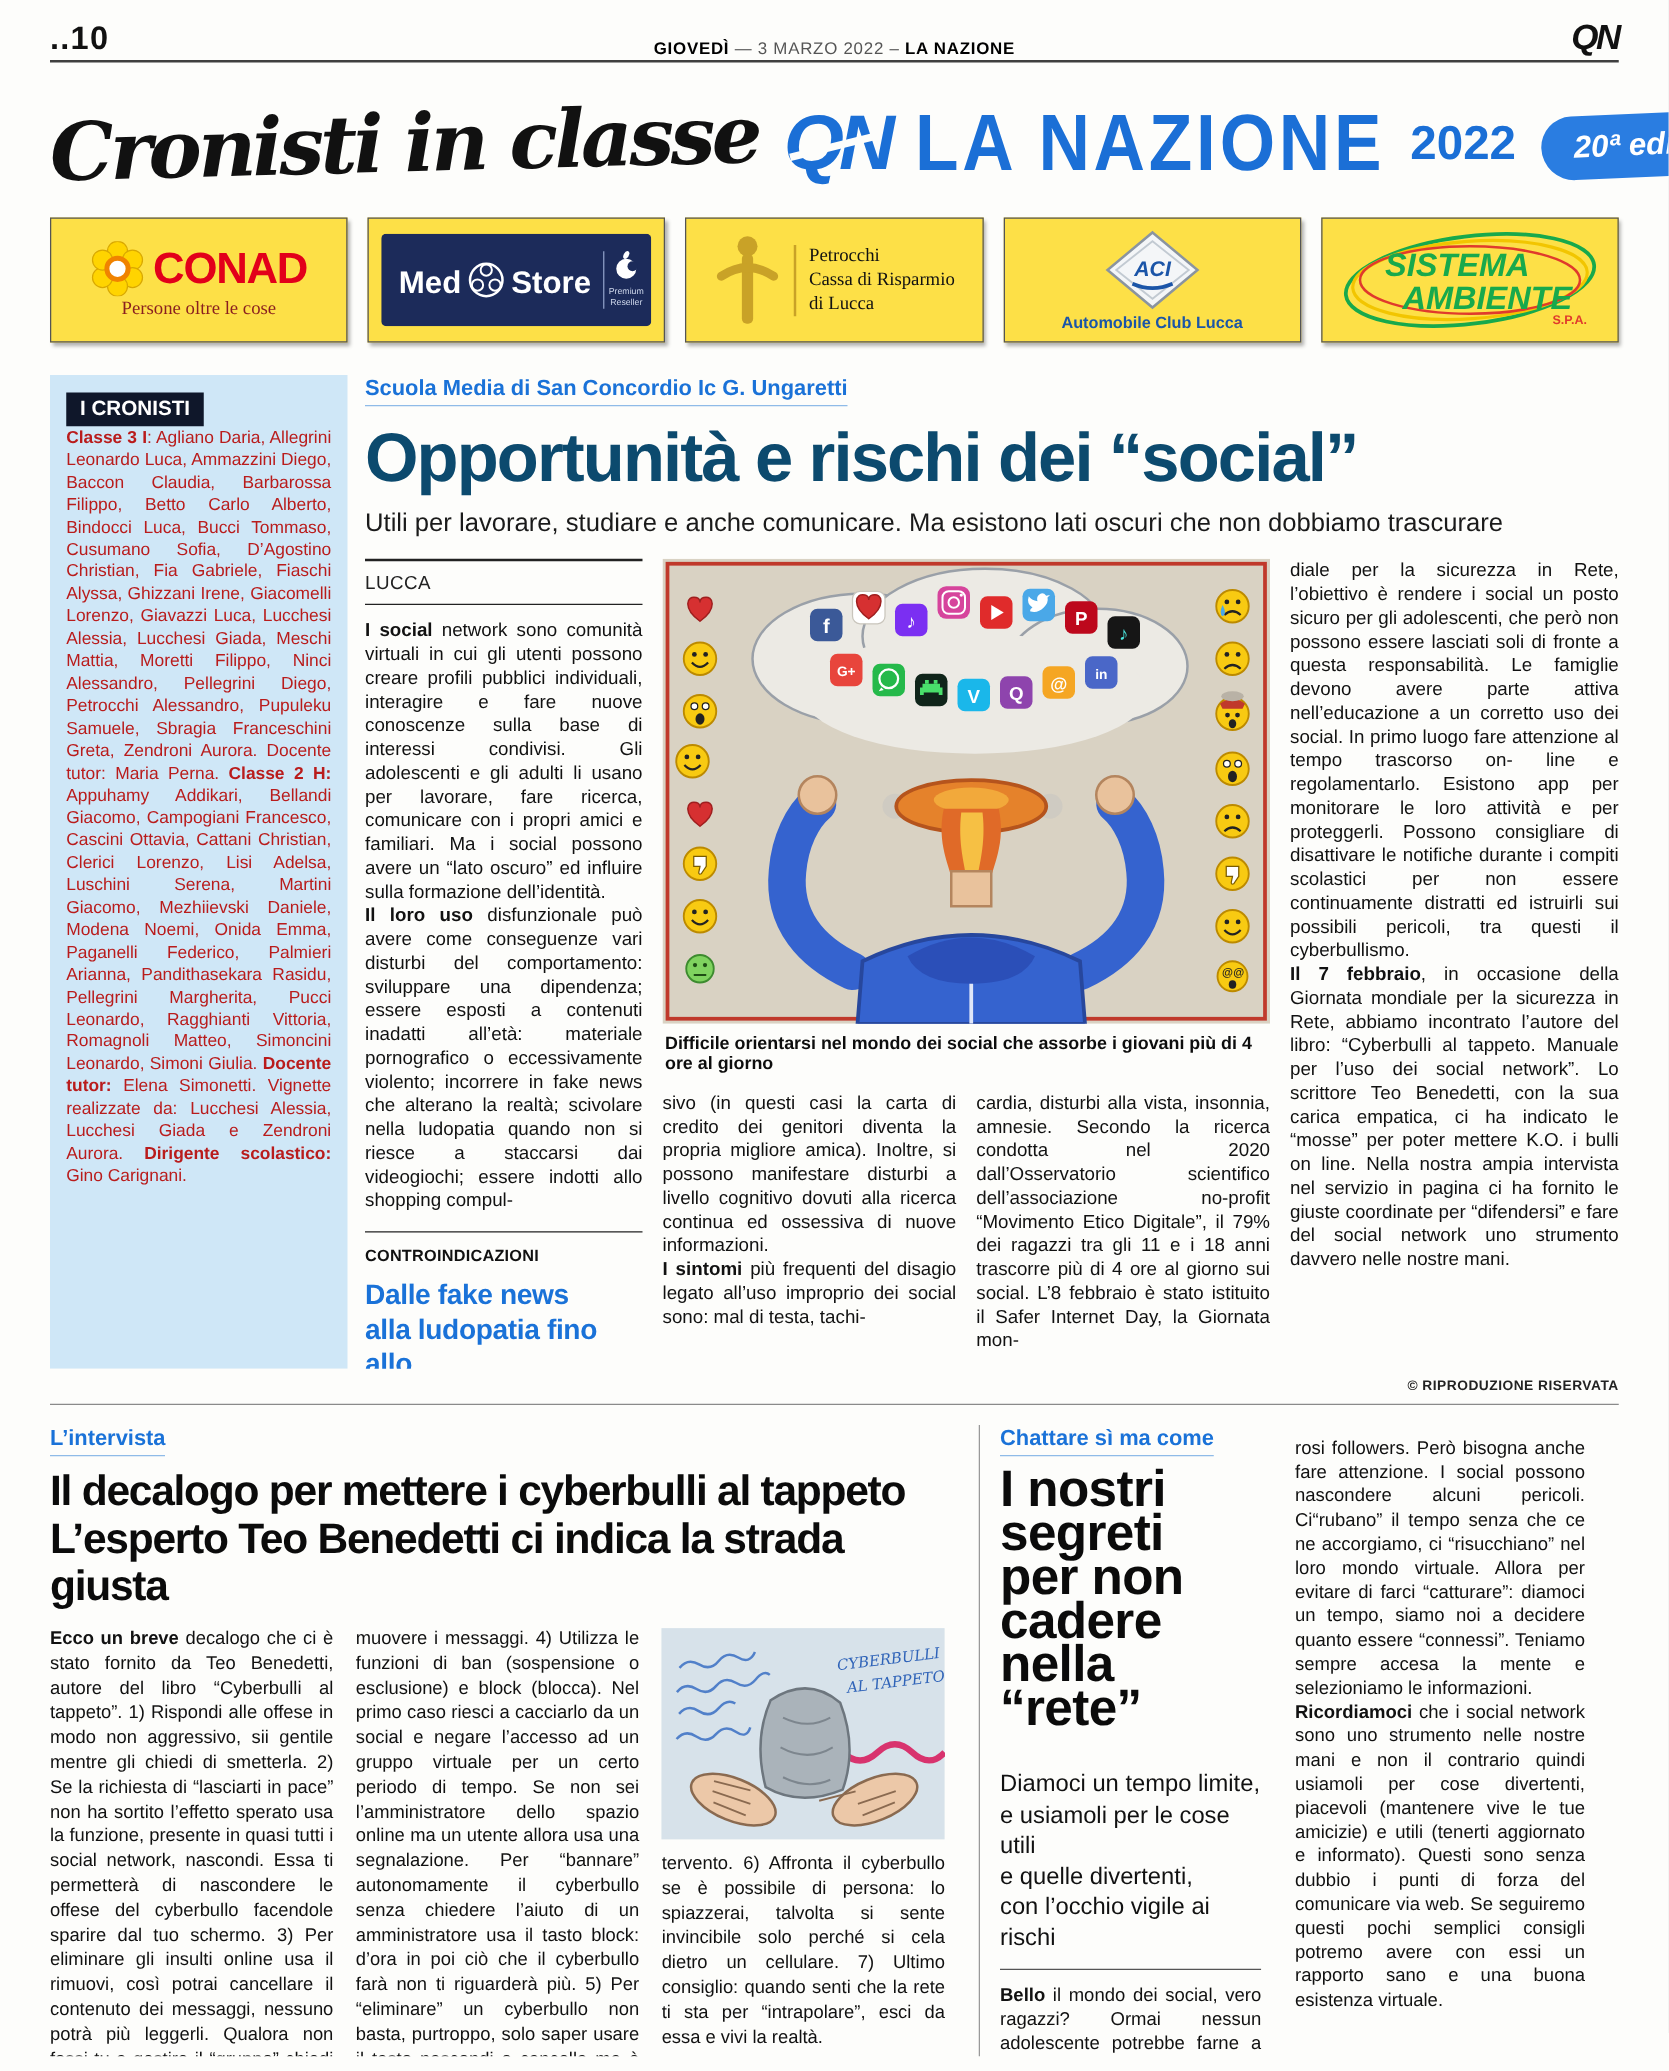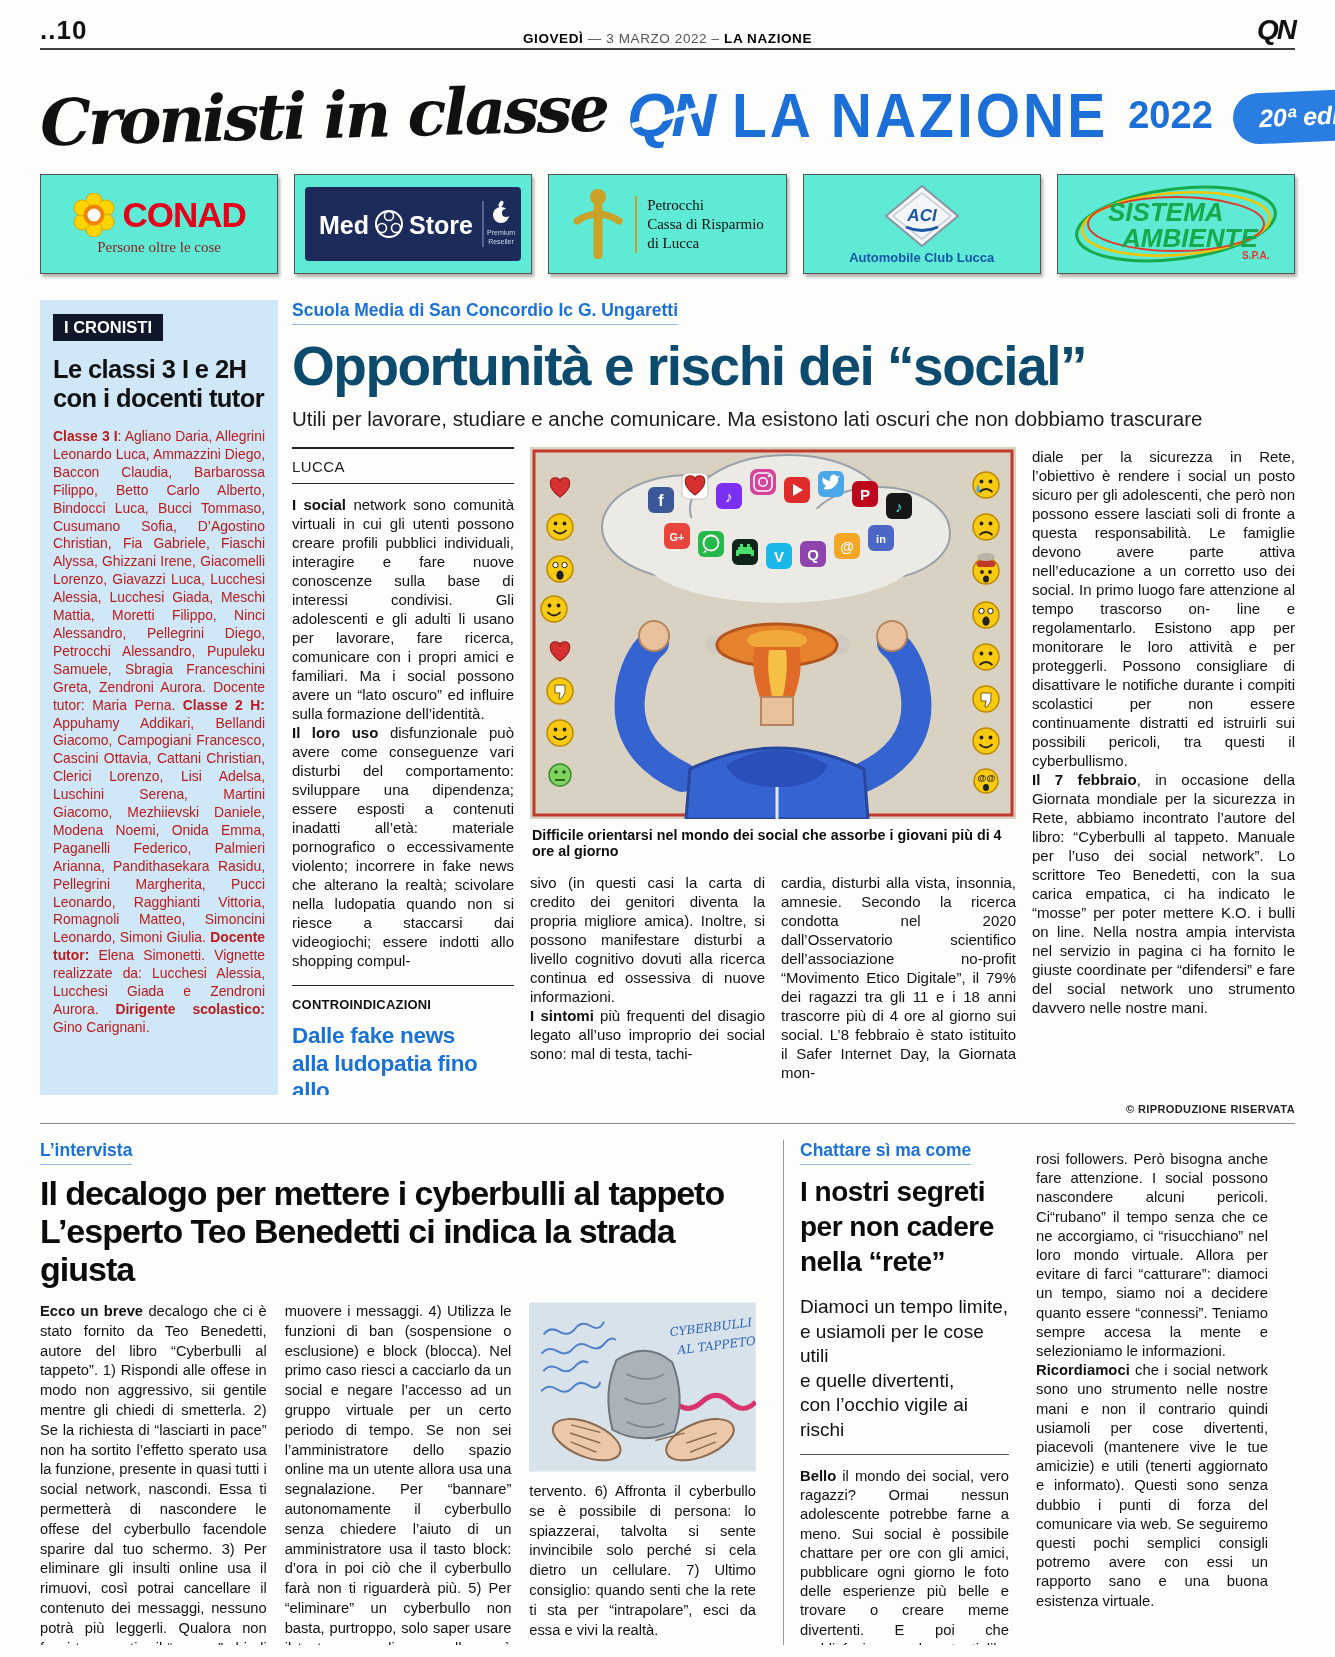--- a/index.html
+++ b/index.html
@@ -19,21 +19,21 @@
   
   .masthead { display: flex; align-items: center; gap: 20px; height: 102px; margin-top: 14px; }
   .script-title { font-family: "DejaVu Serif", serif; font-style: italic; font-weight: 700; font-size: 64px; letter-spacing: -3px; transform: rotate(-1.5deg); white-space: nowrap; }
   .qn-big { color: #1b6fd6; font-weight: 900; font-style: italic; font-size: 62px; letter-spacing: -4px; position: relative; line-height: 1; }
   .qn-big i { position:absolute; left: 4px; top: 30px; width: 74px; height: 6px; background: #fdfdfb; transform: rotate(-14deg); }
   .brand { color: #1b6fd6; font-weight: 900; font-size: 57px; letter-spacing: 3px; transform: scaleY(1.12); white-space: nowrap; line-height: 1; }
   .year { color: #1b6fd6; font-size: 38px; font-weight: 700; }
   .edition-badge { background: #2a7de1; color: #fff; font-style: italic; font-weight: 700; font-size: 25px; padding: 11px 26px; border-radius: 26px 30px 24px 28px; transform: rotate(-2.5deg); white-space: nowrap; }
   
   .sponsors { display: flex; gap: 16px; margin-top: 8px; }
-  .sponsor { flex: 1; height: 100px; background: #5eead4; border: 1px solid #555; box-shadow: 2px 3px 3px rgba(0,0,0,.3); display: flex; flex-direction: column; align-items: center; justify-content: center; overflow: hidden; }
+  .sponsor { flex: 1; height: 100px; background: #fde047; border: 1px solid #555; box-shadow: 2px 3px 3px rgba(0,0,0,.3); display: flex; flex-direction: column; align-items: center; justify-content: center; overflow: hidden; }
   .conad-row { display:flex; align-items:center; gap:6px; }
   .conad-name { color:#e2001a; font-weight:900; font-size:35px; letter-spacing:-1px; }
   .conad-tag { color:#8a1f1f; font-size:15px; margin-top:2px; font-family:"Liberation Serif", serif; }
   .fond-row { display:flex; align-items:center; gap:10px; }
   .fond-text { font-family:"Liberation Serif", serif; font-size:15px; line-height:19px; color:#111; border-left:2px solid #c9a227; padding-left:10px; }
   .aci-sub { color:#1b55a8; font-size:13px; font-weight:700; margin-top:2px; }
   
   .main-section { display: flex; gap: 14px; margin-top: 26px; height: 795px; overflow: hidden; }
   .sidebar { width: 238px; flex: none; background: #cfe7f7; padding: 14px 13px; overflow: hidden; }
   .cronisti-badge { display: inline-block; background: #0f172a; color: #fff; font-weight: 800; font-size: 16.5px; padding: 4px 11px; }
@@ -60,21 +60,21 @@
   figcaption { font-size: 14.3px; font-weight: 700; padding: 8px 2px 0; color:#0d0d0d; }
   .copyright-row { text-align: right; font-size: 11px; font-weight: 700; color: #222; margin: 8px 0 8px; letter-spacing: .4px; }
   .section-rule { border-top: 1.5px solid #8a8a8a; }
   
   .bottom-section { display: grid; grid-template-columns: 716px 226px 232px; column-gap: 27px; margin-top: 16px; height: 505px; overflow: hidden; }
   .interview h2 { font-size: 34px; line-height: 38px; font-weight: 900; letter-spacing: -1px; margin: 9px 0 14px; white-space: pre-line; color:#0b0b0b; }
   .interview-cols { display: grid; grid-template-columns: repeat(3, 1fr); gap: 18px; }
   .interview .bt { font-size: 14.7px; line-height: 19.8px; }
   .illo2 { width: 100%; height: 170px; display: block; margin-bottom: 10px; }
   .chat-col { border-left: 1px solid #999; padding-left: 16px; overflow: hidden; }
-  .chat-col h2 { font-size: 28px; line-height: 35px; font-weight: 900; letter-spacing: -.5px; margin: 9px 0 16px; white-space: pre-line; color:#0b0b0b; }
+  .chat-col h2 { font-size: 41px; line-height: 35px; font-weight: 900; letter-spacing: -.5px; margin: 9px 0 32px; white-space: pre-line; color:#0b0b0b; }
   .standfirst { font-size: 19px; line-height: 24.5px; white-space: pre-line; margin-bottom: 12px; color:#111; }
   .chat-rule { border-top: 1.5px solid #555; margin: 4px 0 12px; }
   .chat-col .bt, .chat-cont .bt { font-size: 14.8px; line-height: 19.2px; }
   .chat-cont { padding-top: 10px; overflow: hidden; }
   .bt + .bt { margin-top: 0; }
 </style>
 </head>
 <body>
 
 <div class="page">
@@ -166,22 +166,20 @@
         <text x="38" y="40" fill="#18a94c" font-size="26" font-weight="bold" font-style="italic" font-family="Liberation Sans, sans-serif">SISTEMA</text>
         <text x="52" y="66" fill="#18a94c" font-size="26" font-weight="bold" font-style="italic" font-family="Liberation Sans, sans-serif">AMBIENTE</text>
         <text x="172" y="78" fill="#e03a2c" font-size="10" font-weight="bold" font-family="Liberation Sans, sans-serif">S.P.A.</text>
       </svg>
     </div>
   </section>
 
   <section class="main-section">
     <aside class="sidebar">
       <span class="cronisti-badge">I CRONISTI</span>
-      <h3 class="sidebar-title">Le classi 3 I e 2H
-con i docenti tutor</h3>
       <p class="names"><b>Classe 3 I</b><span>: Agliano Daria, Allegrini Leonardo Luca, Ammazzini Diego, Baccon Claudia, Barbarossa Filippo, Betto Carlo Alberto, Bindocci Luca, Bucci Tommaso, Cusumano Sofia, D’Agostino Christian, Fia Gabriele, Fiaschi Alyssa, Ghizzani Irene, Giacomelli Lorenzo, Giavazzi Luca, Lucchesi Alessia, Lucchesi Giada, Meschi Mattia, Moretti Filippo, Ninci Alessandro, Pellegrini Diego, Petrocchi Alessandro, Pupuleku Samuele, Sbragia Franceschini Greta, Zendroni Aurora. Docente tutor: Maria Perna. </span><b>Classe 2 H:</b><span> Appuhamy Addikari, Bellandi Giacomo, Campogiani Francesco, Cascini Ottavia, Cattani Christian, Clerici Lorenzo, Lisi Adelsa, Luschini Serena, Martini Giacomo, Mezhiievski Daniele, Modena Noemi, Onida Emma, Paganelli Federico, Palmieri Arianna, Pandithasekara Rasidu, Pellegrini Margherita, Pucci Leonardo, Ragghianti Vittoria, Romagnoli Matteo, Simoncini Leonardo, Simoni Giulia. </span><b>Docente tutor:</b><span> Elena Simonetti. Vignette realizzate da: Lucchesi Alessia, Lucchesi Giada e Zendroni Aurora. </span><b>Dirigente scolastico:</b><span> Gino Carignani.</span></p>
     </aside>
 
     <article class="main-article">
       <span class="kicker">Scuola Media di San Concordio Ic G. Ungaretti</span>
       <h1 class="headline">Opportunità e rischi dei “social”</h1>
       <div class="subhead">Utili per lavorare, studiare e anche comunicare. Ma esistono lati oscuri che non dobbiamo trascurare</div>
 
       <div class="article-grid">
         <div class="c1">

